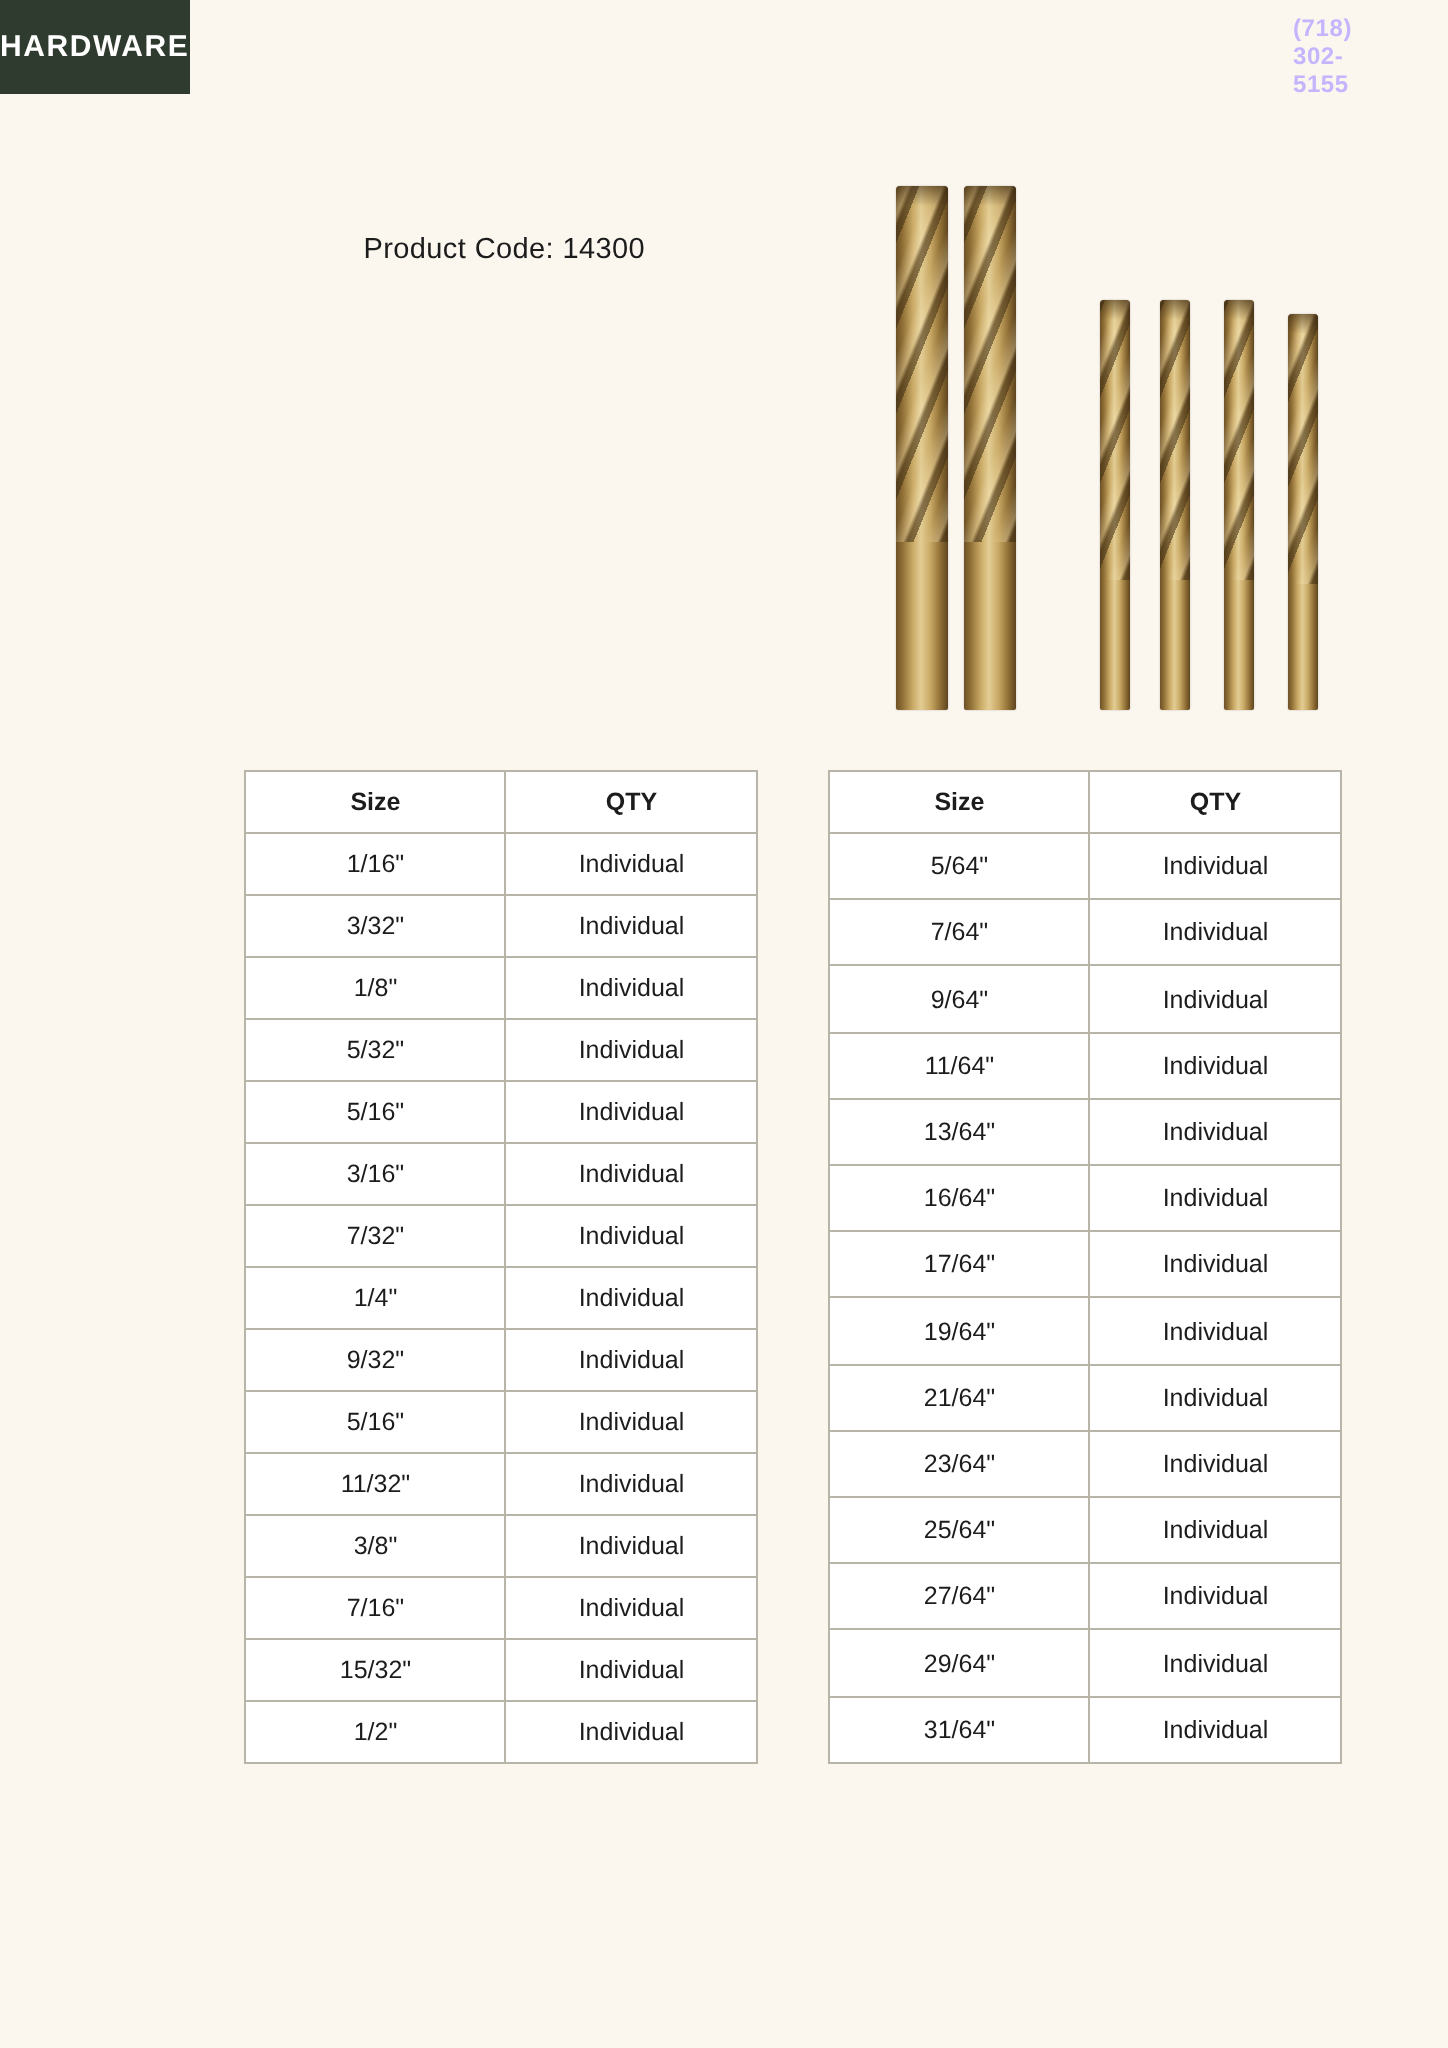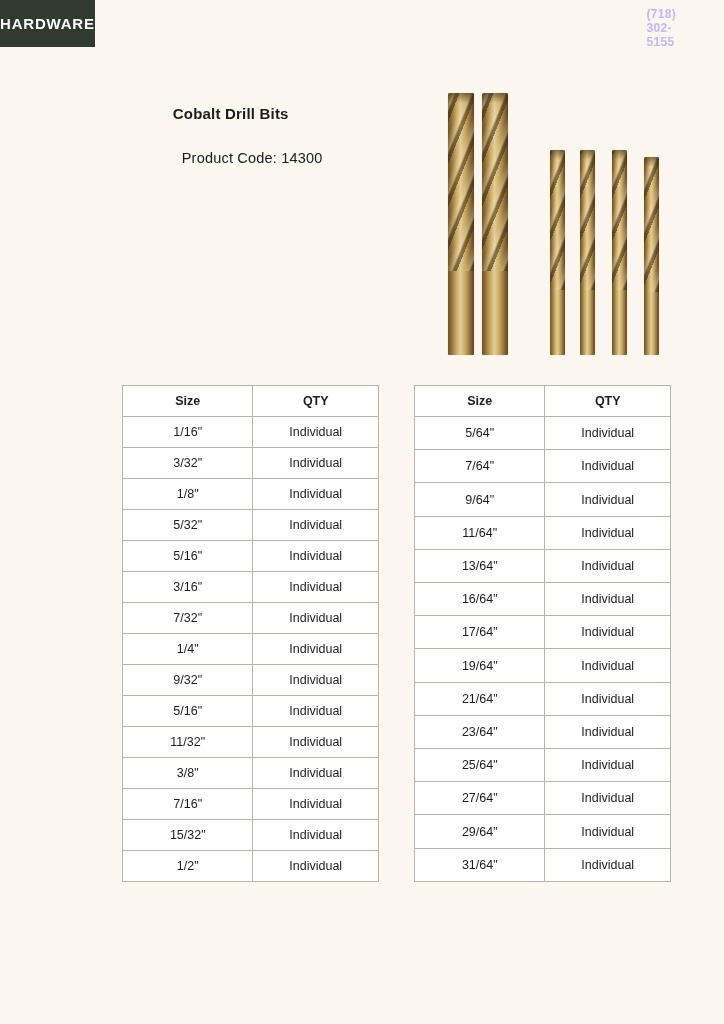--- a/index.html
+++ b/index.html
@@ -222,21 +222,20 @@
 
 <div class="page">
 
   <div class="header">
     <div class="header-title">HARDWARE</div>
   </div>
 
   <div class="content">
 
     <div class="product-info">
-      <div class="product-name">Cobalt Drill Bits</div>
       <div class="product-code">Product Code: 14300</div>
     </div>
 
     <div class="product-image">
       <div class="bit" style="left:8px; width:26px; height:262px;">
         <div class="flutes" style="height:178px;"></div>
       </div>
       <div class="bit" style="left:42px; width:26px; height:262px;">
         <div class="flutes" style="height:178px;"></div>
       </div>

